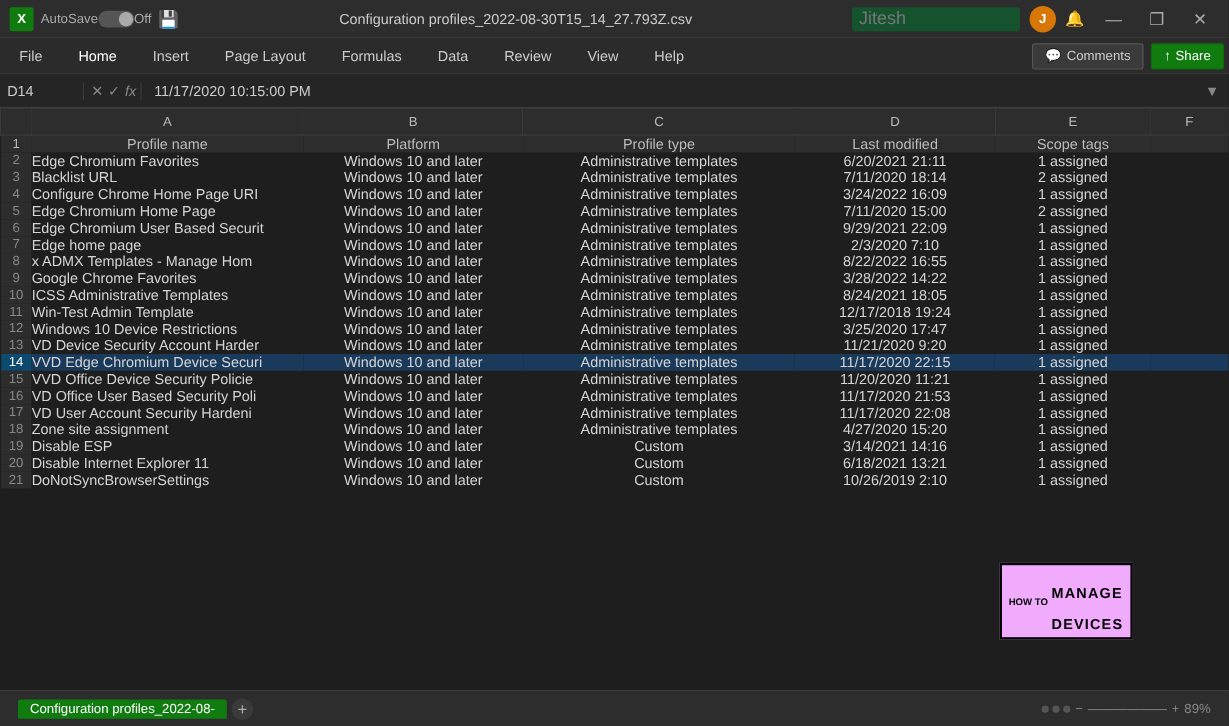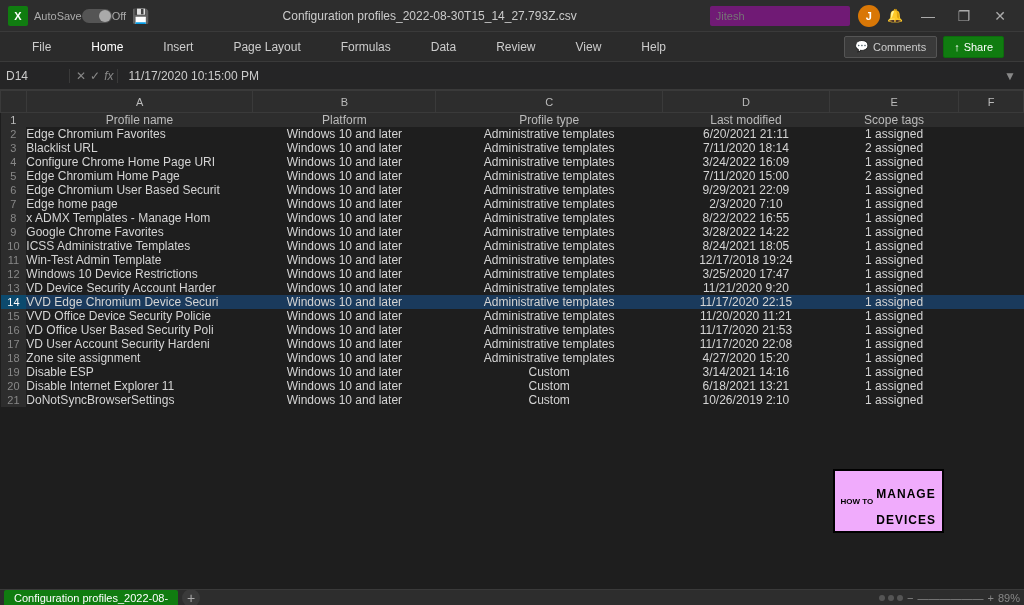--- a/index.html
+++ b/index.html
@@ -41,44 +41,44 @@
       width: 12px; height: 12px; background: #aaa; border-radius: 50%;
       position: absolute; top: 1px; right: 1px;
     }
     .title-bar-filename {
       flex: 1; text-align: center; font-size: 12px; color: #ccc;
     }
     .title-bar-right {
       display: flex; align-items: center; gap: 8px;
     }
     .title-bar-search {
-      width: 140px; height: 20px; background: #701a75; border: none;
-      border-radius: 2px; color: #ccc; padding: 0 6px; font-size: 11px;
+      width: 140px; height: 20px; background: #14532d; border: none;
+      border-radius: 2px; color: #ccc; padding: 0 6px; font-size: 15px;
     }
     .user-avatar {
       width: 22px; height: 22px; background: #d97706; border-radius: 50%;
       display: flex; align-items: center; justify-content: center;
       font-size: 11px; font-weight: bold; color: white;
     }
     .window-controls {
       display: flex; gap: 4px;
     }
     .win-btn {
       width: 32px; height: 24px; display: flex; align-items: center; justify-content: center;
       font-size: 14px; color: #aaa; cursor: pointer; border-radius: 2px;
     }
 
     
     .ribbon {
       background: #2b2b2b;
       height: 30px;
       display: flex;
       align-items: center;
-      padding: 0 20px;
-      gap: 16px;
+      padding: 0 4px;
+      gap: 6px;
       border-bottom: 1px solid #3a3a3a;
     }
     .ribbon-tab {
       padding: 4px 12px;
       font-size: 12px;
       color: #ccc;
       cursor: pointer;
       border-radius: 2px;
     }
     .ribbon-tab.active { color: white; }
@@ -173,25 +173,25 @@
       overflow-y: auto;
       overflow-x: auto;
     }
     .scroll-area::-webkit-scrollbar { width: 12px; height: 12px; }
     .scroll-area::-webkit-scrollbar-track { background: #2d2d2d; }
     .scroll-area::-webkit-scrollbar-thumb { background: #555; border-radius: 2px; }
 
     
     .bottom-bar {
       background: #2d2d2d;
-      height: 16px;
+      height: 30px;
       display: flex;
       align-items: center;
       border-top: 1px solid #3a3a3a;
-      padding: 0 4px;
+      padding: 0 15px;
       gap: 4px;
       position: absolute;
       bottom: 0; left: 0; right: 0;
     }
     .sheet-tab {
       padding: 2px 10px;
       font-size: 11px;
       background: #107c10;
       color: white;
       border-radius: 2px 2px 0 0;

